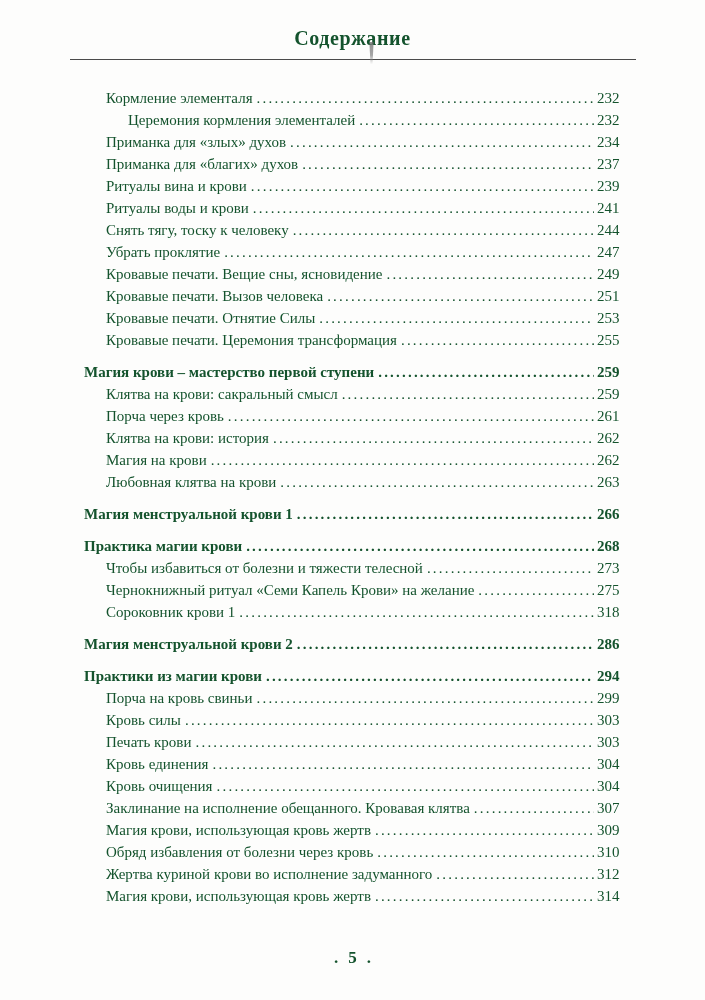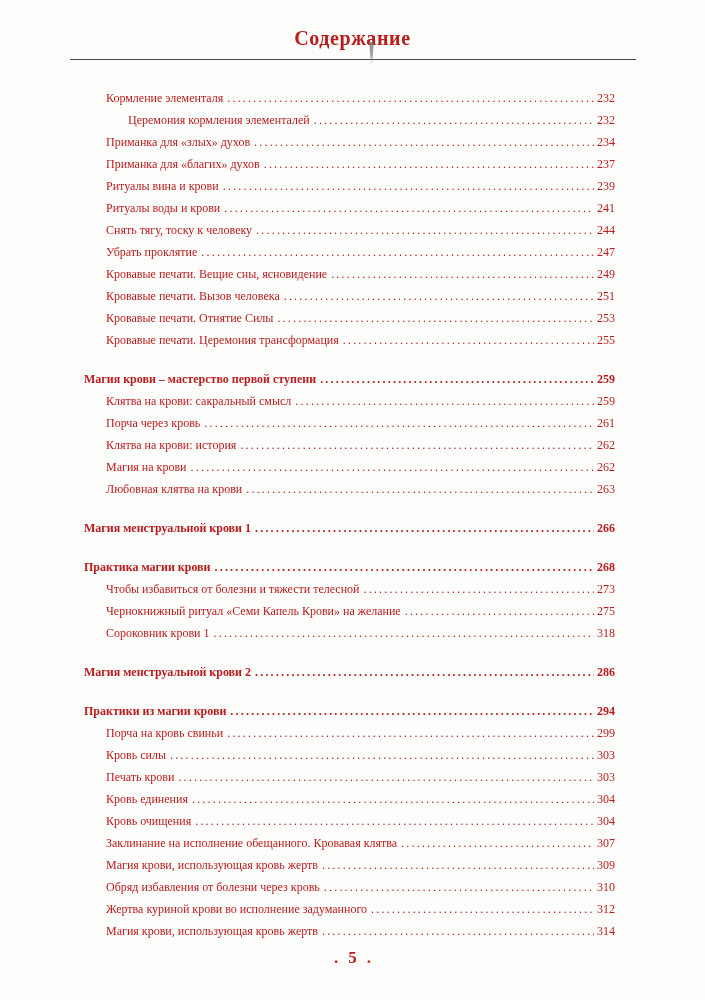--- a/index.html
+++ b/index.html
@@ -7,21 +7,21 @@
   body {
     font-family: "Liberation Serif", "DejaVu Serif", serif;
     background: #f5f4f2;
   }
   .page {
     position: relative;
     width: 705px;
     height: 1000px;
     background: #fefefdу;
     background-color: #fdfdfc;
-    color: #b91c1c;
+    color: #14532d;
     overflow: hidden;
   }
   .page-title {
     padding-top: 27px;
     text-align: center;
     font-size: 20px;
     font-weight: bold;
     letter-spacing: 0.6px;
     position: relative;
   }
@@ -41,27 +41,27 @@
     border-top: 1px solid #4a4a4a;
   }
   .toc {
     margin-top: 27px;
     padding-left: 84px;
     padding-right: 78px;
   }
   .toc-row {
     display: flex;
     align-items: baseline;
-    font-size: 12px;
+    font-size: 15px;
     line-height: 22px;
     white-space: nowrap;
   }
   .toc-row.level-1 { padding-left: 22px; }
   .toc-row.level-2 { padding-left: 44px; }
-  .toc-row.bold { font-weight: bold; margin-top: 17px; }
+  .toc-row.bold { font-weight: bold; margin-top: 10px; }
   .toc-text { flex: 0 0 auto; }
   .toc-leader {
     flex: 1 1 auto;
     overflow: hidden;
     white-space: nowrap;
     margin: 0 3px 0 4px;
     min-width: 12px;
   }
   .toc-leader::after {
     content: "......................................................................................................................................................";

